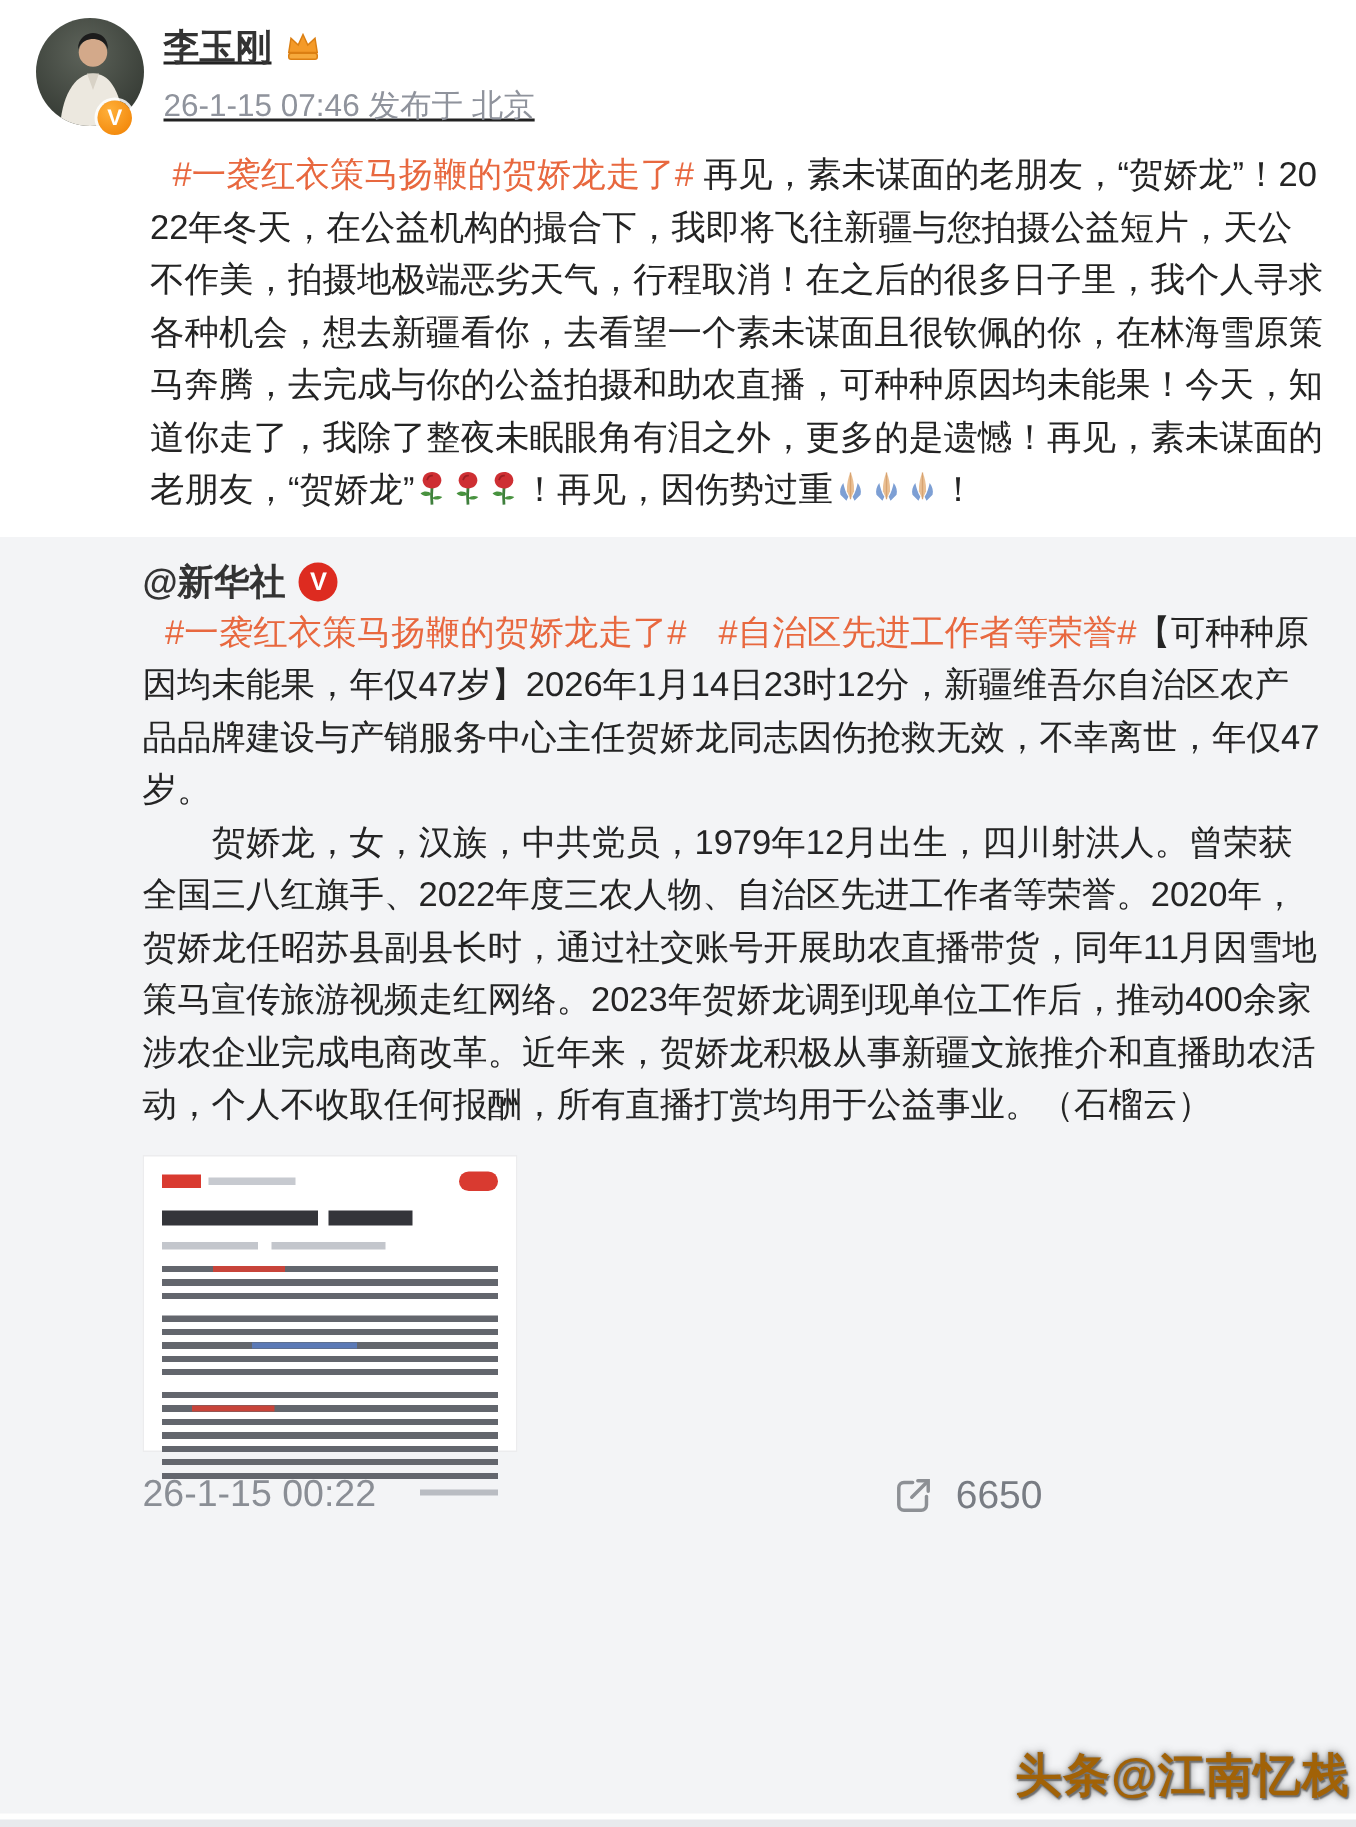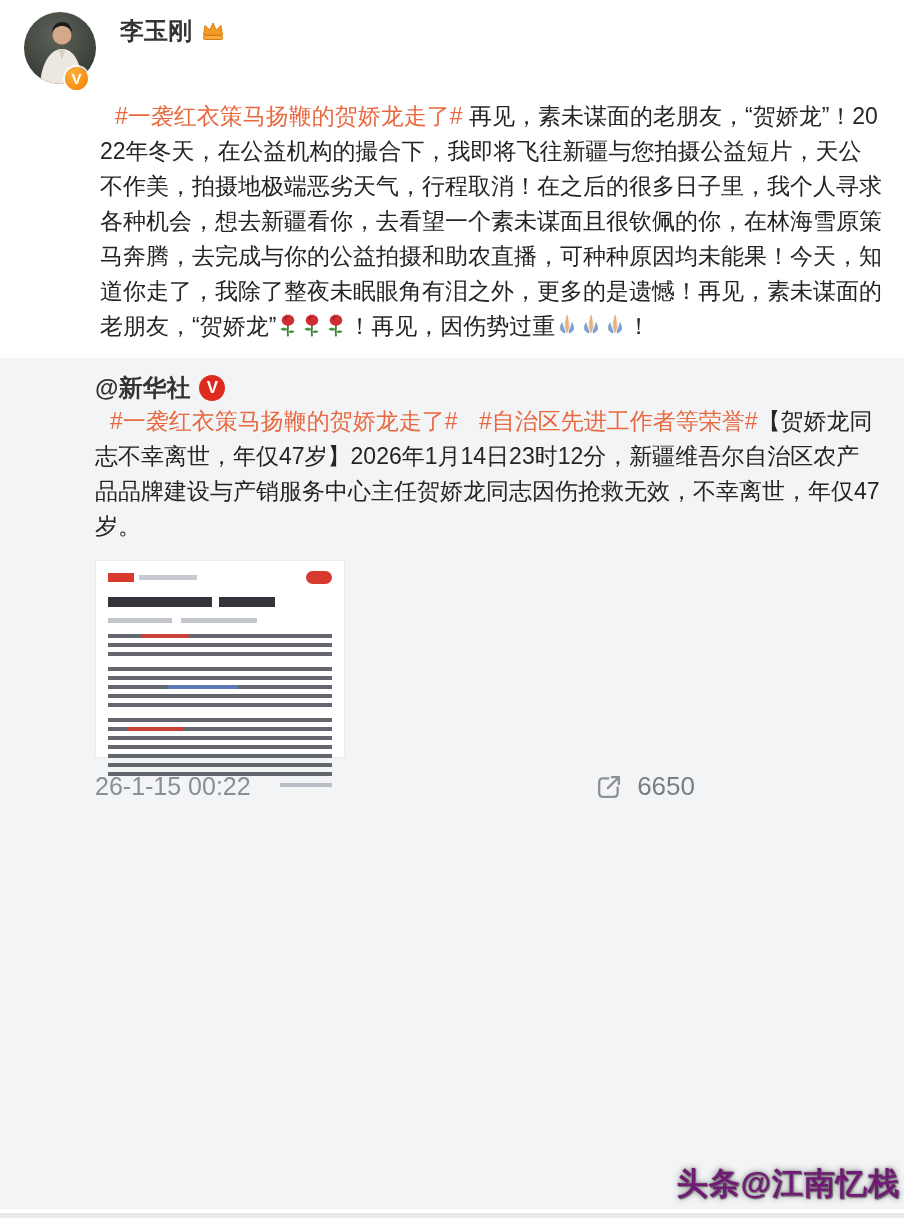--- a/index.html
+++ b/index.html
@@ -17,21 +17,21 @@
     border-radius:50%;color:#fff;font-weight:800;
     display:flex;align-items:center;justify-content:center;
     font-family:"Liberation Sans",sans-serif;
   }
   .v-orange{
     position:absolute;left:41px;top:55px;width:23px;height:23px;
     background:radial-gradient(circle at 35% 30%,#ffb03a,#f07f00);
     font-size:15px;box-shadow:0 0 0 2px rgba(255,255,255,.85);
   }
   .v-red{width:26px;height:26px;background:#dd2b20;font-size:17px;margin-left:9px;flex:0 0 26px;}
-  .header-info{margin-left:24px;padding-top:3px;}
+  .header-info{margin-left:13px;padding-top:3px;text-decoration:underline;}
   .name-row{display:flex;align-items:center;}
   .username{font-size:24px;font-weight:700;color:#333;cursor:pointer;}
   .crown{margin-left:8px;width:26px;height:22px;}
   .post-time{margin-top:9px;font-size:21px;color:#8f939c;}
   
   .post-text{
     margin:15px 0 0 76px;width:784px;
     font-size:23px;line-height:35px;color:#242424;
     word-break:break-all;
   }
@@ -74,21 +74,21 @@
   .t-sign{margin-top:7px;margin-left:auto;width:52px;height:4px;background:#b9bcc2;}
   
   .q-footer{display:flex;align-items:center;margin-top:13px;padding-bottom:22px;}
   .q-time{font-size:25px;color:#8a8e95;}
   .share-group{margin-left:auto;margin-right:186px;display:flex;align-items:center;gap:13px;cursor:pointer;}
   .share-count{font-size:26px;color:#787c83;}
   .share-ico{width:30px;height:30px;}
   
   .watermark{
     position:absolute;right:4px;bottom:13px;
-    font-size:31px;font-weight:700;letter-spacing:1px;color:#701a75;
+    font-size:31px;font-weight:700;letter-spacing:1px;color:#a16207;
     text-shadow:0 0 2px #7c7c7c,0 0 6px rgba(96,96,96,.85),1px 1px 1px #6b6b6b;
     pointer-events:none;
   }
   .page::after{content:"";position:absolute;left:0;right:0;bottom:0;height:5px;background:#e8eaed;}
 </style>
 </head>
 <body>
 
 <div class="page">
 
@@ -113,20 +113,21 @@
         <span class="v-badge v-orange">V</span>
       </div>
       <div class="header-info">
         <div class="name-row">
           <span class="username">李玉刚</span>
           <svg class="crown" viewBox="0 0 24 22">
             <path d="M2.5 15 L4 5.5 L8.8 10 L12 3 L15.2 10 L20 5.5 L21.5 15 Z" fill="#f49a28" stroke="#db7f12" stroke-width="1"></path>
             <rect x="2.5" y="15.5" width="19" height="4" rx="1.5" fill="#f6a93c" stroke="#db7f12" stroke-width="1"></rect>
           </svg>
         </div>
+        <div class="post-time">26-1-15 07:46 发布于 北京</div>
       </div>
     </div>
 
     <div class="post-text"><a class="hashtag">#一袭红衣策马扬鞭的贺娇龙走了#</a><span> 再见，素未谋面的老朋友，“贺娇龙”！2022年冬天，在公益机构的撮合下，我即将飞往新疆与您拍摄公益短片，天公不作美，拍摄地极端恶劣天气，行程取消！在之后的很多日子里，我个人寻求各种机会，想去新疆看你，去看望一个素未谋面且很钦佩的你，在林海雪原策马奔腾，去完成与你的公益拍摄和助农直播，可种种原因均未能果！今天，知道你走了，我除了整夜未眠眼角有泪之外，更多的是遗憾！再见，素未谋面的老朋友，“贺娇龙”</span><span class="inline-ico"><svg viewBox="0 0 22 22" width="24" height="24">
             <path d="M11 11 C10.6 15 10.6 18 11 21.5" stroke="#3f7f3c" stroke-width="1.7" fill="none"></path>
             <path d="M11 15 C8.5 13 6.2 13 4 14.6 C6.5 16.8 9 16.5 11 15 Z" fill="#48923f"></path>
             <path d="M11 17.5 C13 15.8 15.2 15.8 17.3 16.8 C15.2 18.9 12.8 18.7 11 17.5 Z" fill="#48923f"></path>
             <path d="M11 1.5 C7.4 1.5 5.3 3.9 5.3 6.6 C5.3 9.6 7.9 11.6 11 11.6 C14.1 11.6 16.7 9.6 16.7 6.6 C16.7 3.9 14.6 1.5 11 1.5 Z" fill="#ce2f33"></path>
             <path d="M8 6.5 C8.5 4.5 10 3.6 11.5 3.8" stroke="#9e1e22" stroke-width="1.1" fill="none"></path>
           </svg></span><span class="inline-ico"><svg viewBox="0 0 22 22" width="24" height="24">
@@ -159,21 +160,22 @@
           </svg></span><span>！</span></div>
   </div>
 
   <div class="quote-sec">
     <div class="q-author">
       <span>@新华社</span>
       <span class="v-badge v-red">V</span>
     </div>
 
     <div class="q-text">
-      <p class="q-p1"><a class="hashtag">#一袭红衣策马扬鞭的贺娇龙走了#</a> <a class="hashtag">#自治区先进工作者等荣誉#</a><span>【贺娇龙同志不幸离世，年仅47岁】2026年1月14日23时12分，新疆维吾尔自治区农产品品牌建设与产销服务中心主任贺娇龙同志因伤抢救无效，不幸离世，年仅47岁。</span></p>
+      <p class="q-p1"><a class="hashtag">#一袭红衣策马扬鞭的贺娇龙走了#</a> <a class="hashtag">#自治区先进工作者等荣誉#</a><span>【可种种原因均未能果，年仅47岁】2026年1月14日23时12分，新疆维吾尔自治区农产品品牌建设与产销服务中心主任贺娇龙同志因伤抢救无效，不幸离世，年仅47岁。</span></p>
+      <p class="q-p3">贺娇龙，女，汉族，中共党员，1979年12月出生，四川射洪人。曾荣获全国三八红旗手、2022年度三农人物、自治区先进工作者等荣誉。2020年，贺娇龙任昭苏县副县长时，通过社交账号开展助农直播带货，同年11月因雪地策马宣传旅游视频走红网络。2023年贺娇龙调到现单位工作后，推动400余家涉农企业完成电商改革。近年来，贺娇龙积极从事新疆文旅推介和直播助农活动，个人不收取任何报酬，所有直播打赏均用于公益事业。（石榴云）</p>
     </div>
 
     <div class="thumb">
       <div class="t-head">
         <span class="t-logo"></span>
         <span class="t-logo-txt"></span>
         <span class="t-btn"></span>
       </div>
       <div class="t-title">
           <i class="t-b1"></i>

